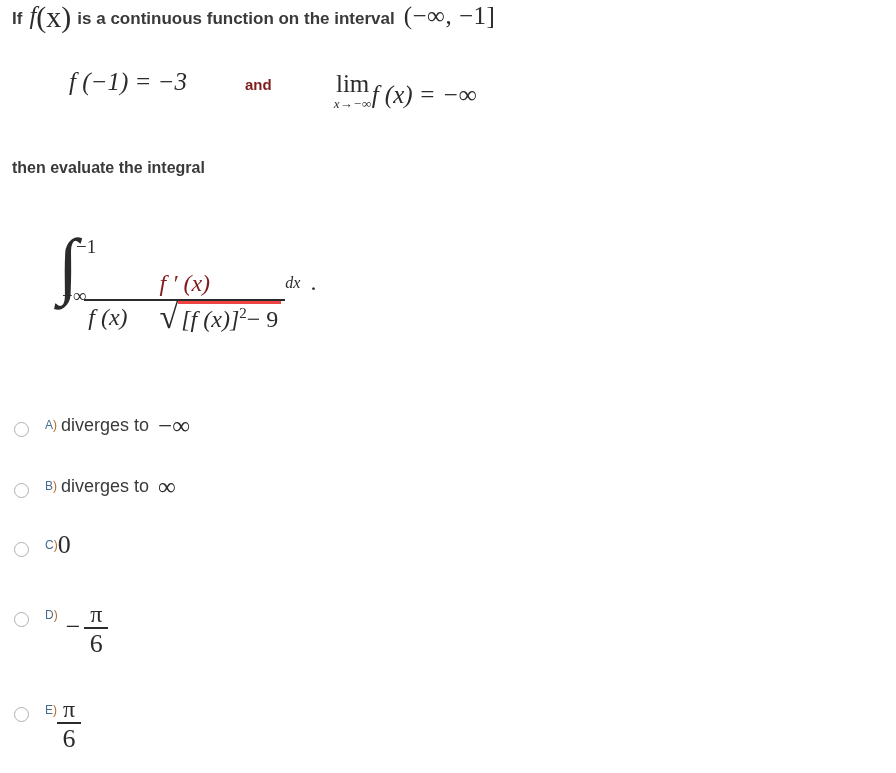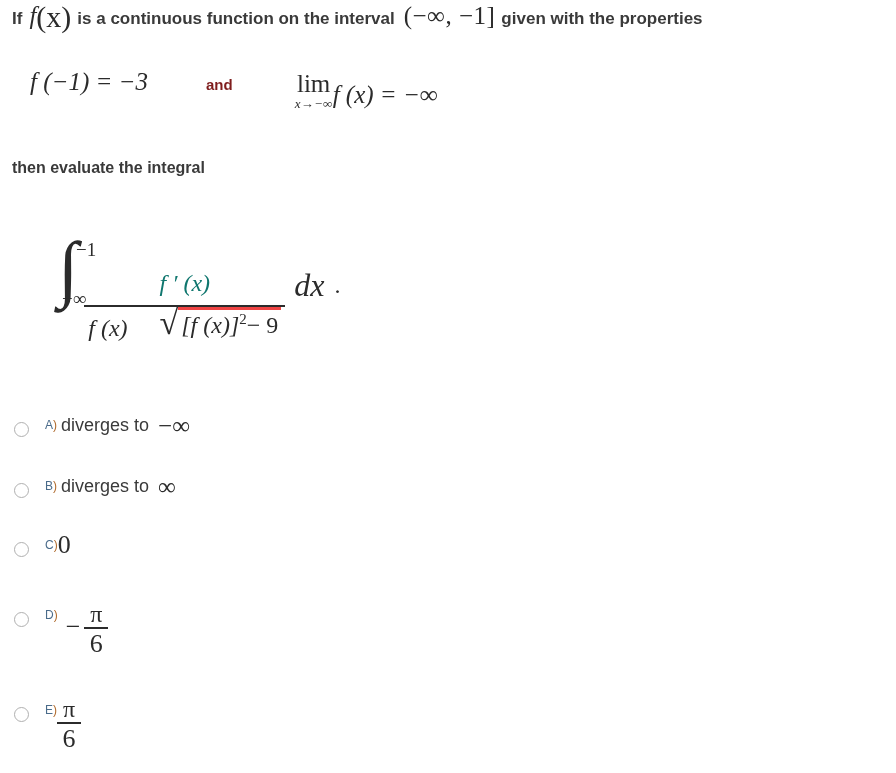--- a/index.html
+++ b/index.html
@@ -65,20 +65,21 @@
     top: 68px;
     display: flex;
     align-items: baseline;
   }
   .prop-eq {
     font-family: "Liberation Serif", serif;
     font-style: italic;
     font-size: 25px;
     color: #2b2b2b;
     white-space: nowrap;
+    margin-left: 39px;
   }
   .and-word {
     font-family: "Liberation Sans", sans-serif;
     font-weight: bold;
     color: #7f1d1d;
     font-size: 15px;
     margin: 0 0 0 58px;
   }
   #limit-block {
     margin-left: 62px;
@@ -172,38 +173,38 @@
     flex-direction: column;
     align-items: center;
     margin-left: 6px;
     position: relative;
     top: 1px;
   }
   .fraction .numer {
     font-family: "Liberation Serif", serif;
     font-style: italic;
     font-size: 24px;
-    color: #0f766e;
-    padding: 0 10px 8px 10px;
+    color: #7f1d1d;
+    padding: 0 10px 2px 10px;
     margin-top: 41px;
   }
   .fraction .frac-bar {
     height: 2px;
     background: #2b2b2b;
     width: 100%;
     min-width: 180px;
   }
   .fraction .denom {
     font-family: "Liberation Serif", serif;
     font-style: italic;
     font-size: 24px;
     color: #2b2b2b;
     padding: 3px 4px 0 4px;
     display: flex;
-    align-items: flex-end;
+    align-items: flex-start;
     gap: 24px;
   }
   .denom-fx { margin-right: 8px; }
 
   
   .radical {
     display: inline-flex;
     align-items: stretch;
     position: relative;
   }
@@ -223,23 +224,22 @@
     top: -3px;
   }
   .sup2 {
     font-size: 15px;
     vertical-align: super;
     font-style: normal;
   }
   .dx-tail {
     font-family: "Liberation Serif", serif;
     font-style: italic;
-    font-size: 32px;
-    color: #2b2b2b;
-    margin-left: 9px;
+    font-size: 16px;
+    color: #2b2b2b;
     position: relative;
     top: 1px;
   }
   .period-tail {
     font-family: "Liberation Serif", serif;
     font-style: normal;
     font-size: 24px;
     color: #2b2b2b;
     margin-left: 10px;
     position: relative;
@@ -353,21 +353,20 @@
   #option-e { top: 703px; }
 </style>
 </head>
 <body>
 
 <div id="statement-line">
   <span class="prose">If</span>
   <span class="fx-big"><span>f</span><span class="paren-tall">(x)</span></span>
   <span class="prose">is a continuous function on the interval</span>
   <span class="interval">(−∞, −1]</span>
-  <span class="prose">given with the properties</span>
 </div>
 
 <div id="properties-row">
   <span class="prop-eq">f (−1) = −3</span>
   <span class="and-word">and</span>
   <span id="limit-block">
     <span class="limit-stack">
       <span class="limit-op">lim</span>
       <span class="limit-sub">x→−∞</span>
     </span>

